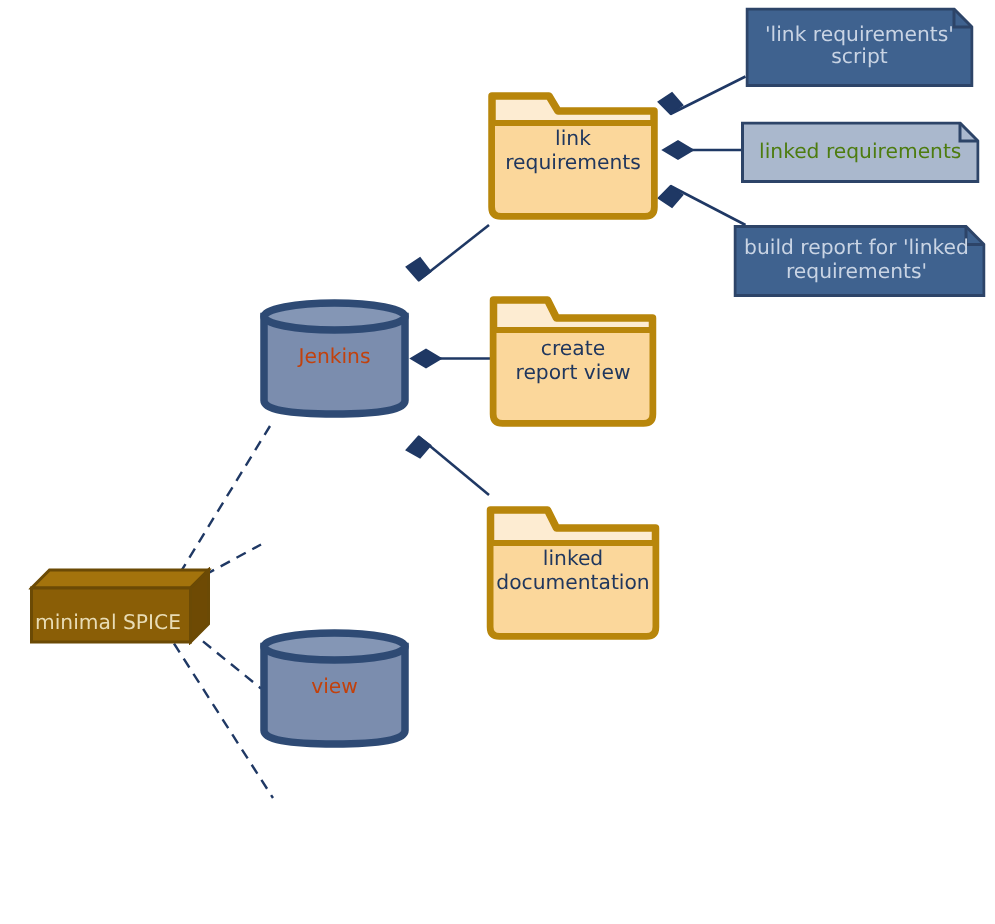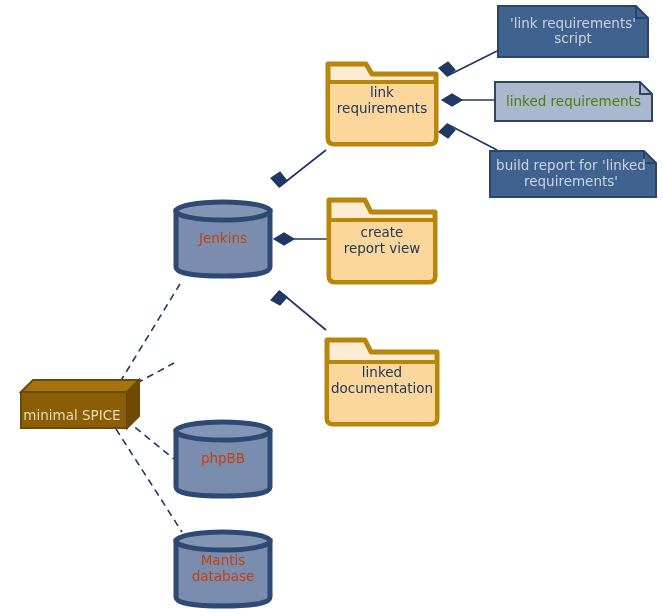--- a/index.html
+++ b/index.html
@@ -169,31 +169,23 @@
     </svg>
     <div class="node-label">Jenkins</div>
   </div>
 
 
   <div class="cylinder" style="left:172px; top:418px; width:102px; height:82px;">
     <svg class="csvg" width="102" height="82" viewBox="0 0 102 82">
       <path d="M4,13 L4,69 Q4,78 51,78 Q98,78 98,69 L98,13 Z" fill="#7b8dae" stroke="#2e4a74" stroke-width="5"></path>
       <ellipse cx="51" cy="13" rx="47" ry="9" fill="#8496b5" stroke="#2e4a74" stroke-width="5"></ellipse>
     </svg>
-    <div class="node-label">phpBB</div>
-  </div>
-
-  <div class="cylinder" style="left:172px; top:528px; width:102px; height:82px;">
-    <svg class="csvg" width="102" height="82" viewBox="0 0 102 82">
-      <path d="M4,13 L4,69 Q4,78 51,78 Q98,78 98,69 L98,13 Z" fill="#7b8dae" stroke="#2e4a74" stroke-width="5"></path>
-      <ellipse cx="51" cy="13" rx="47" ry="9" fill="#8496b5" stroke="#2e4a74" stroke-width="5"></ellipse>
-    </svg>
-    <div class="node-label">Mantis
-database</div>
-  </div>
+    <div class="node-label">view</div>
+  </div>
+
 
   <div class="node3d" style="left:3px; top:378px; width:122px; height:52px;margin-left:16px;">
     <svg class="n3svg" width="122" height="52" viewBox="0 0 122 52">
       <polygon points="2,14 14,2 120,2 108,14" fill="#a3730c" stroke="#6b4a05" stroke-width="2"></polygon>
       <polygon points="108,14 120,2 120,38 108,50" fill="#6e4a04" stroke="#6b4a05" stroke-width="2"></polygon>
       <rect x="2" y="14" width="106" height="36" fill="#8a5e06" stroke="#6b4a05" stroke-width="2"></rect>
     </svg>
     <div class="node-label">minimal SPICE</div>
   </div>
 

